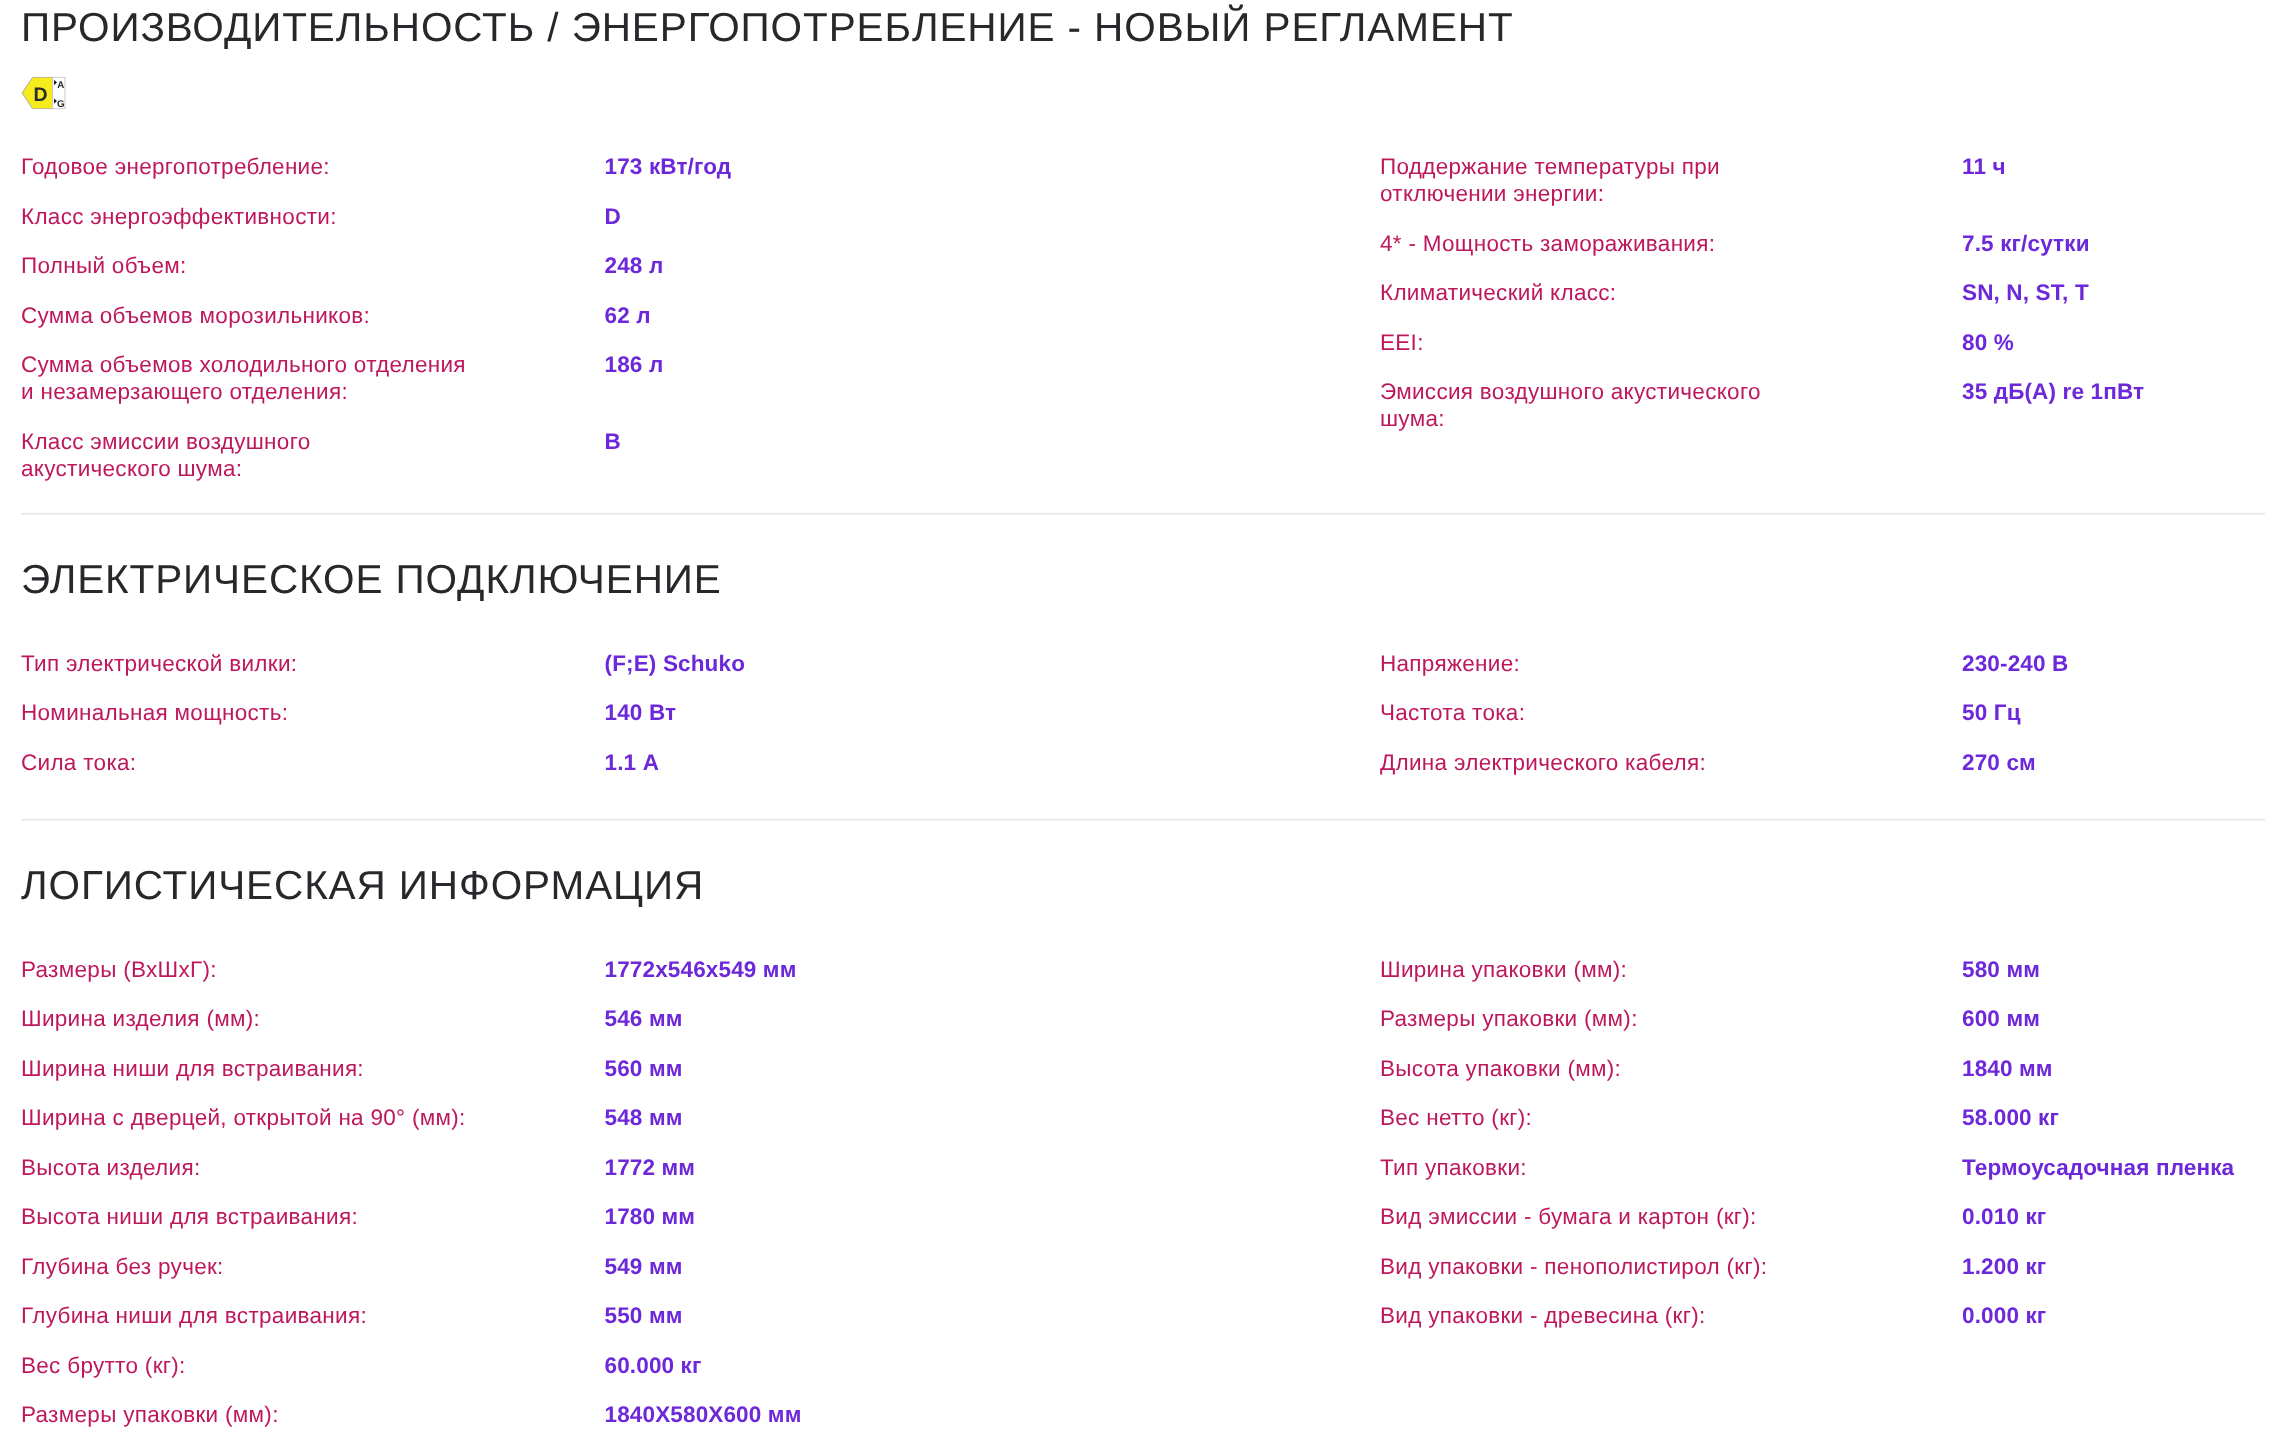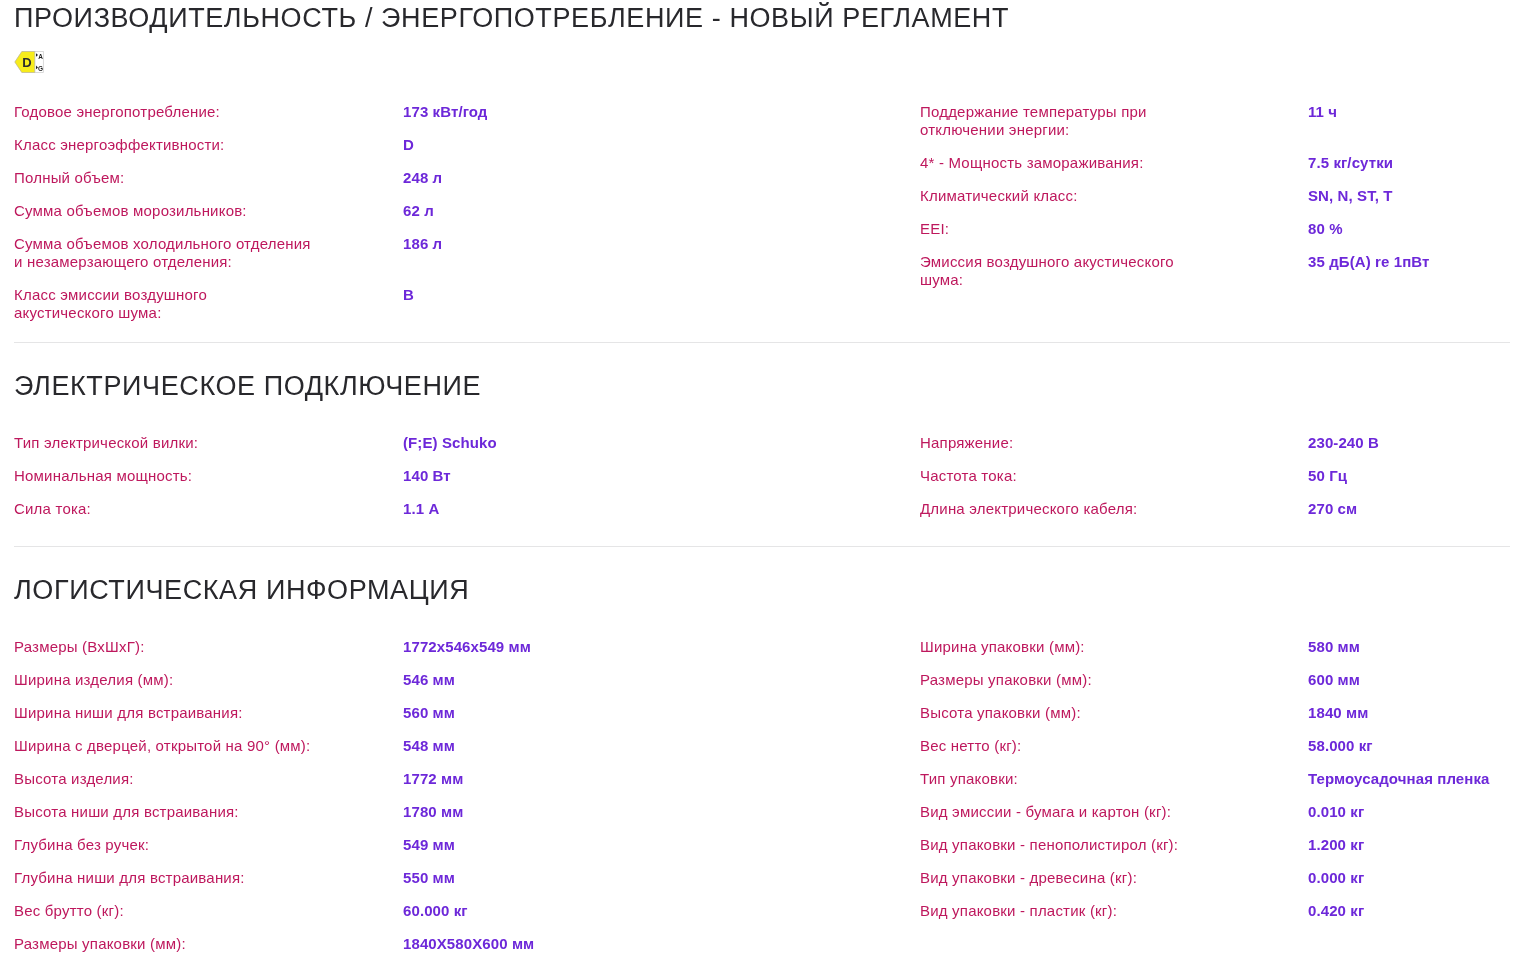--- a/index.html
+++ b/index.html
@@ -232,20 +232,16 @@
         <div class="spec-value">0.010 кг</div>
       </div>
       <div class="spec-row">
         <div class="spec-label">Вид упаковки - пенополистирол (кг):</div>
         <div class="spec-value">1.200 кг</div>
       </div>
       <div class="spec-row">
         <div class="spec-label">Вид упаковки - древесина (кг):</div>
         <div class="spec-value">0.000 кг</div>
       </div>
-      <div class="spec-row">
-        <div class="spec-label">Вид упаковки - пластик (кг):</div>
-        <div class="spec-value">0.420 кг</div>
-      </div>
     </div>
   </div>
 
 </div>
 
 </body></html>

